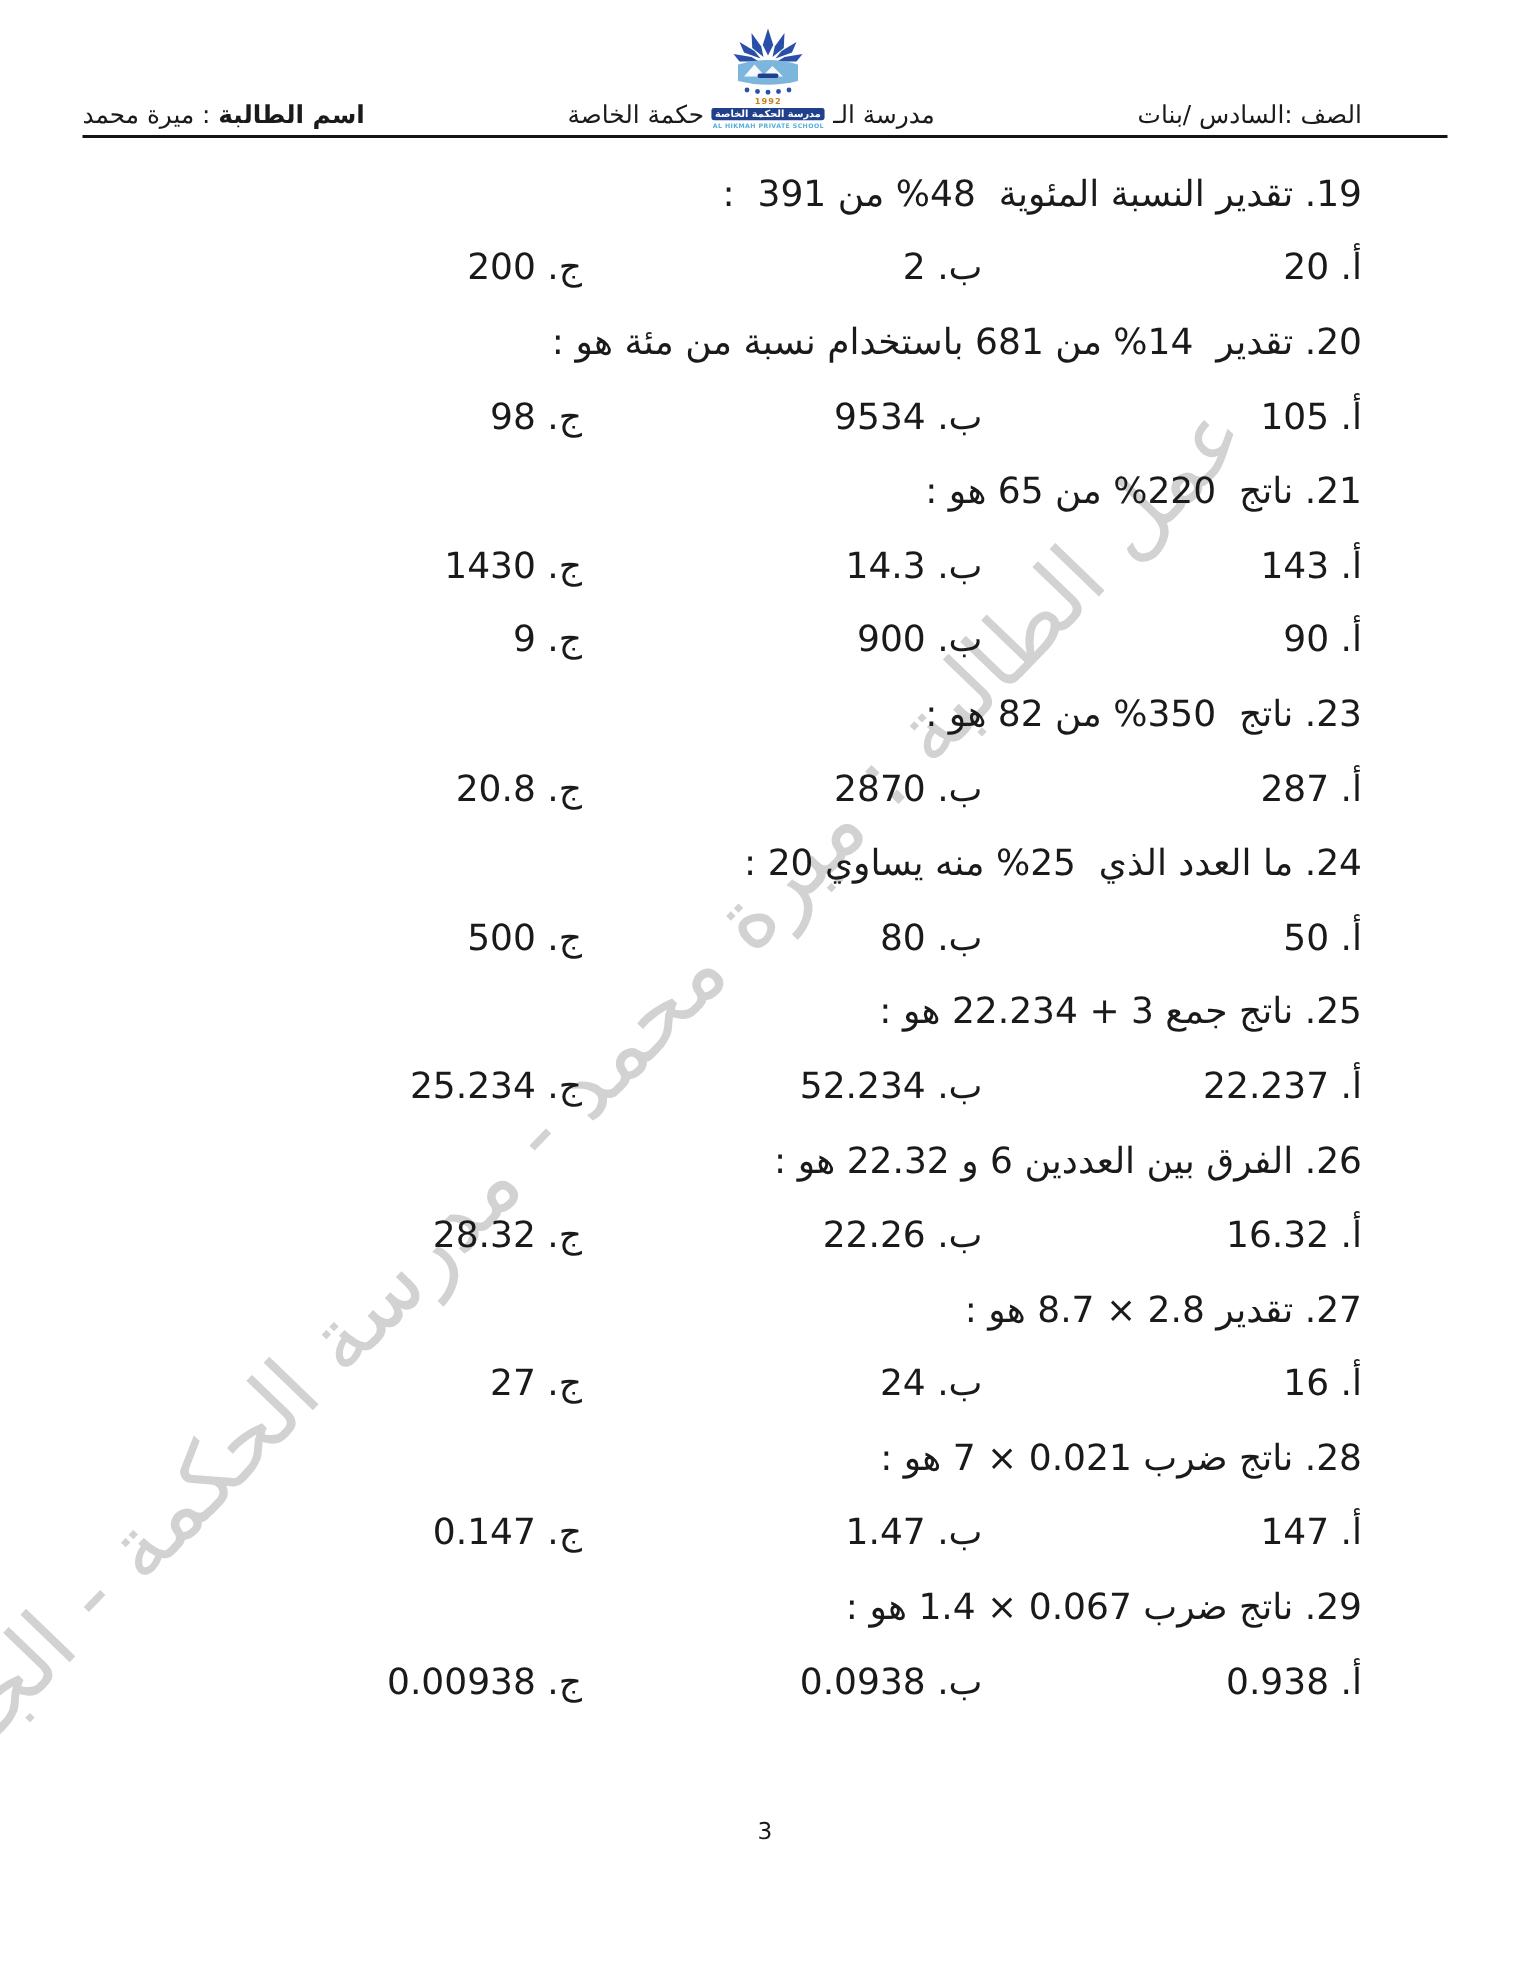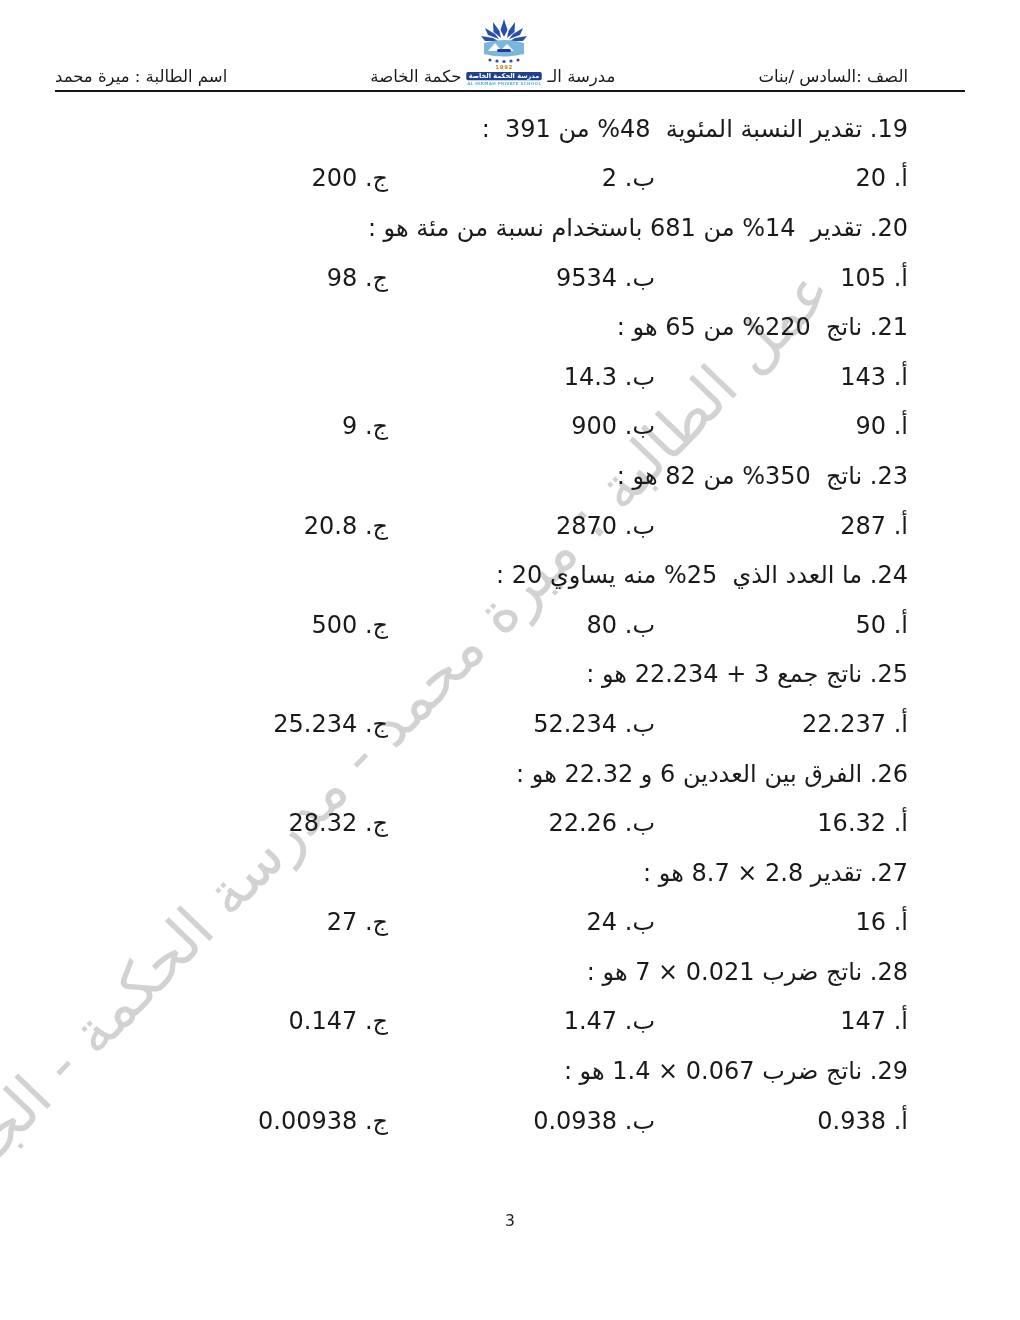--- a/index.html
+++ b/index.html
@@ -28,21 +28,21 @@
   }
   .logo .yr{font-size:8px;transform:scale(.68);transform-origin:center;color:#c87f18;font-weight:bold;letter-spacing:1px;}
   .logo .ar{
     font-size:8px;color:#fff;background:#21408c;border-radius:2px;
     padding:1px 3px;white-space:nowrap;transform:scale(.82);transform-origin:center top;font-weight:bold;
   }
   .logo .en{
     font-size:8px;color:#5ab0d8;white-space:nowrap;
     transform:scale(.52);transform-origin:center top;letter-spacing:.5px;direction:ltr;font-weight:bold;
   }
-  .b{font-weight:normal;}
+  .b{font-weight:bold;}
   
   .watermark{
     position:absolute;left:-15px;top:598px;width:985px;
     text-align:center;white-space:nowrap;
     font-size:60px;color:#d2d2d2;
     transform:rotate(-46deg);
     z-index:1;user-select:none;
   }
   
   .content{
@@ -121,20 +121,21 @@
       <div class="qline">20. تقدير  14% من 681 باستخدام نسبة من مئة هو :</div>
       <div class="optrow">
         <span>أ. 105</span>
         <span>ب. 9534</span>
         <span>ج. 98</span>
       </div>
       <div class="qline">21. ناتج  220% من 65 هو :</div>
       <div class="optrow">
         <span>أ. 143</span>
         <span>ب. 14.3</span>
+        <span>ج. 1430</span>
       </div>
       <div class="optrow">
         <span>أ. 90</span>
         <span>ب. 900</span>
         <span>ج. 9</span>
       </div>
       <div class="qline">23. ناتج  350% من 82 هو :</div>
       <div class="optrow">
         <span>أ. 287</span>
         <span>ب. 2870</span>

